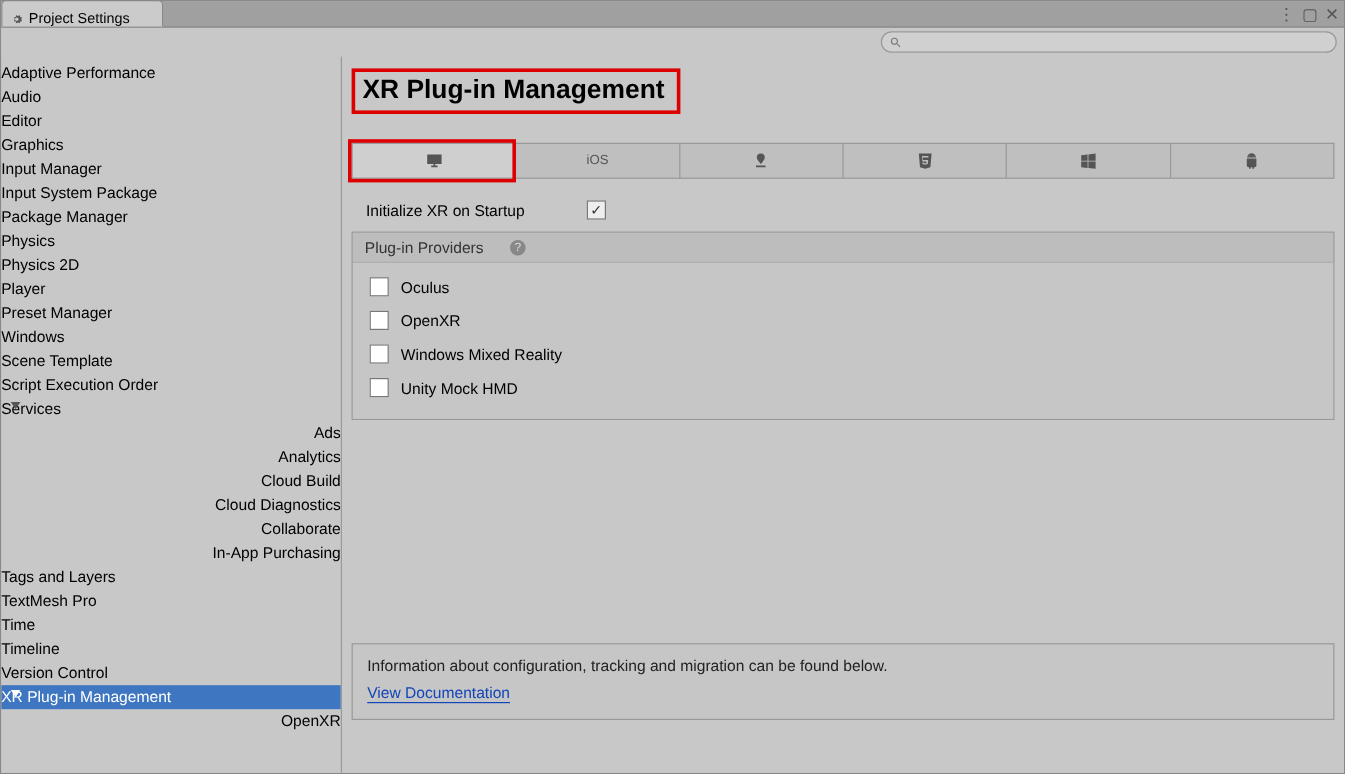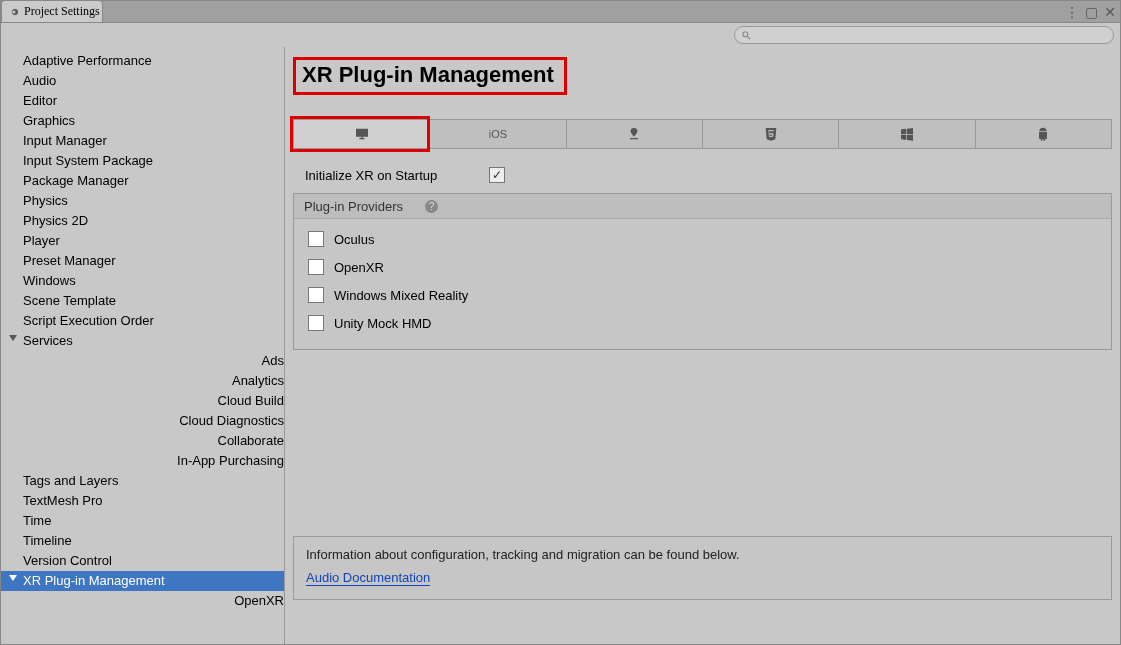--- a/index.html
+++ b/index.html
@@ -21,26 +21,25 @@
   border-bottom: 1px solid #888;
   position: relative;
 }
 .tab {
   height: 22px;
   background: #cbcbcb;
   border: 1px solid #888;
   border-bottom: none;
   border-top-left-radius: 4px;
   border-top-right-radius: 4px;
-  padding: 0 2px 0 6px;
+  padding: 0 27px 0 6px;
   display: flex;
-  align-items: center;
+  align-items: flex-end;
   gap: 4px;
   font-size: 12px;
-  font-family: Liberation Serif, serif;
 }
 .tab svg { width: 12px; height: 12px; }
 .win-controls {
   position: absolute;
   right: 4px; top: 0;
   height: 22px;
   display: flex; align-items: center;
   gap: 6px;
   color: #555;
 }
@@ -70,21 +69,20 @@
 }
 .sidebar {
   width: 284px;
   border-right: 1px solid #999;
   background: #c8c8c8;
   overflow-y: auto;
   padding-top: 4px;
 }
 .side-item {
   height: 20px; line-height: 20px;
-  padding-left: 22px;
   font-size: 13px;
   cursor: default;
   position: relative;
   white-space: nowrap;
 }
 .side-item.child { padding-left: 38px; text-align: right; }
 .side-item.selected {
   background: #3e76c2;
   color: #fff;
 }
@@ -313,17 +311,17 @@
             </div>
             <div class="prov-item">
               <span class="chk"></span>
               <span>Unity Mock HMD</span>
             </div>
           </div>
       </div>
 
       <div class="infobox">
         <div class="info-text">Information about configuration, tracking and migration can be found below.</div>
-        <a href="#">Audio Documentation</a>
+        <a href="#">View Documentation</a>
       </div>
     </div>
   </div>
 </div>
 
 </body></html>

